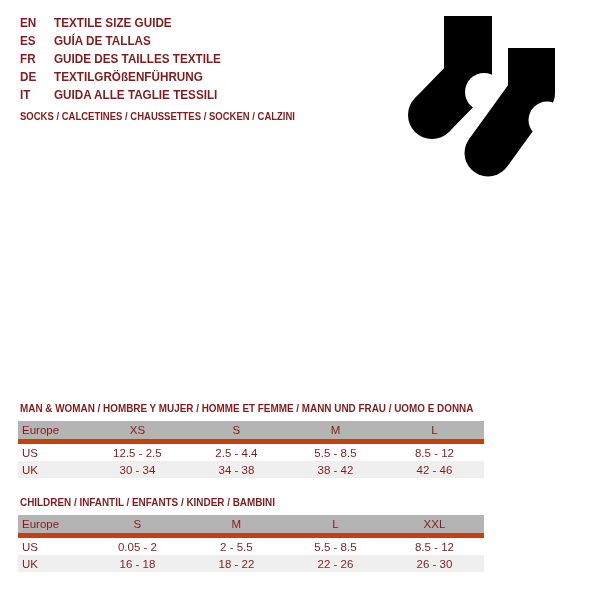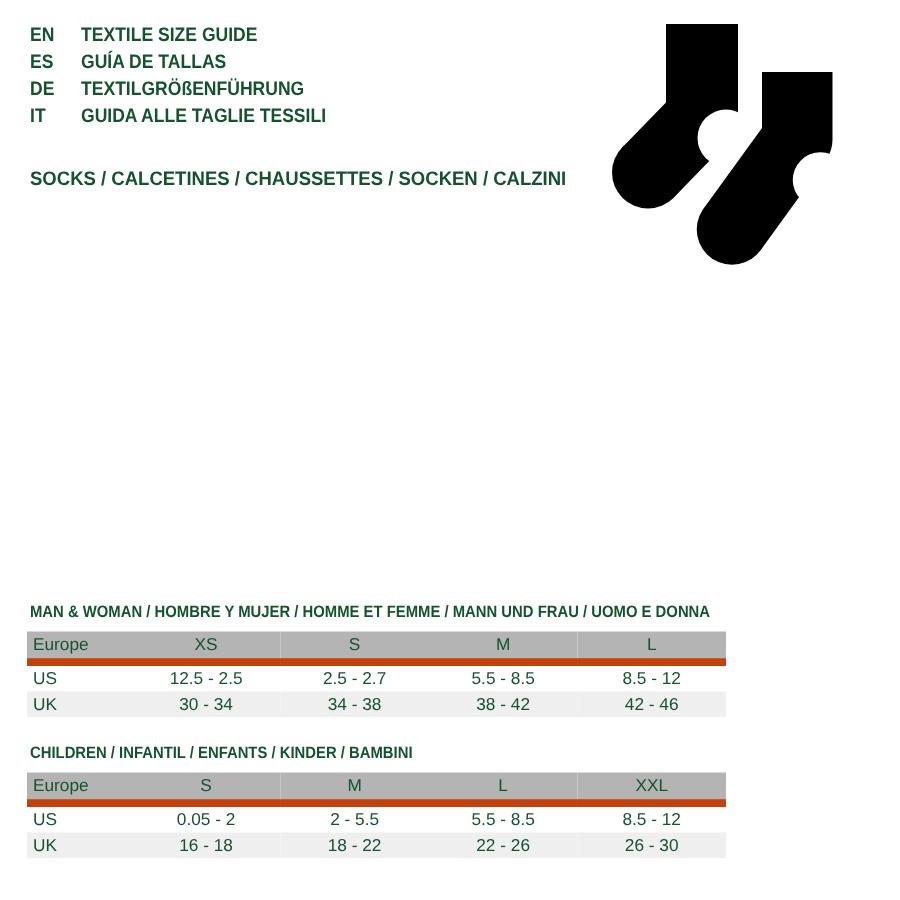--- a/index.html
+++ b/index.html
@@ -1,29 +1,29 @@
 <!DOCTYPE html>
 <html><head>
 <meta charset="utf-8">
 <style>
   html,body{margin:0;padding:0;background:#ffffff;}
   .page{
     position:relative;width:600px;height:600px;overflow:hidden;
-    background:#ffffff;color:#14532d;
+    background:#ffffff;color:#7f1d1d;
     font-family:"Liberation Sans","DejaVu Sans",sans-serif;
   }
   .cond{display:inline-block;transform:scaleX(0.9);transform-origin:0 50%;white-space:nowrap;}
   .cond95{display:inline-block;transform:scaleX(0.95);transform-origin:0 50%;white-space:nowrap;}
 
   
   .lang-list{position:absolute;left:20px;top:13px;}
   .lang-row{display:flex;height:18px;align-items:center;font-weight:bold;font-size:13px;}
   .lang-code{width:34px;flex:0 0 34px;}
   
-  .category{position:absolute;left:20px;top:111px;font-weight:bold;font-size:13px;}
+  .category{position:absolute;left:20px;top:111px;font-weight:bold;font-size:10px;}
 
   
   .icon-wrap{position:absolute;left:405px;top:8px;width:170px;height:178px;}
 
   
   .section{position:absolute;left:18px;width:466px;}
   .section.s1{top:402px;}
   .section.s2{top:496px;}
   .table-title{font-weight:bold;font-size:11px;margin:0 0 7px 2px;}
   table.size{width:466px;border-collapse:collapse;table-layout:fixed;font-size:11.5px;}
@@ -43,20 +43,24 @@
 <div class="page">
 
   <div class="lang-list">
     <div class="lang-row">
       <span class="lang-code"><span class="cond">EN</span></span>
       <span class="cond">TEXTILE SIZE GUIDE</span>
     </div>
     <div class="lang-row">
       <span class="lang-code"><span class="cond">ES</span></span>
       <span class="cond">GUÍA DE TALLAS</span>
+    </div>
+    <div class="lang-row">
+      <span class="lang-code"><span class="cond">FR</span></span>
+      <span class="cond">GUIDE DES TAILLES TEXTILE</span>
     </div>
     <div class="lang-row">
       <span class="lang-code"><span class="cond">DE</span></span>
       <span class="cond">TEXTILGRÖßENFÜHRUNG</span>
     </div>
     <div class="lang-row">
       <span class="lang-code"><span class="cond">IT</span></span>
       <span class="cond">GUIDA ALLE TAGLIE TESSILI</span>
     </div>
   </div>
@@ -99,21 +103,21 @@
           <th>XS</th>
           <th>S</th>
           <th>M</th>
           <th>L</th>
         </tr>
       </thead>
       <tbody>
         <tr>
           <td class="left">US</td>
           <td>12.5 - 2.5</td>
-          <td>2.5 - 2.7</td>
+          <td>2.5 - 4.4</td>
           <td>5.5 - 8.5</td>
           <td>8.5 - 12</td>
         </tr>
         <tr class="alt">
           <td class="left">UK</td>
           <td>30 - 34</td>
           <td>34 - 38</td>
           <td>38 - 42</td>
           <td>42 - 46</td>
         </tr>

